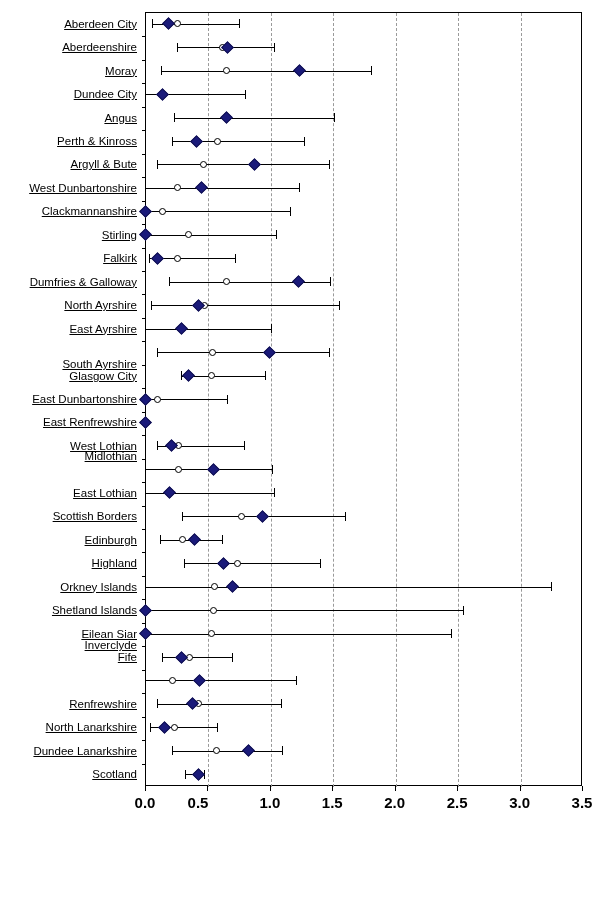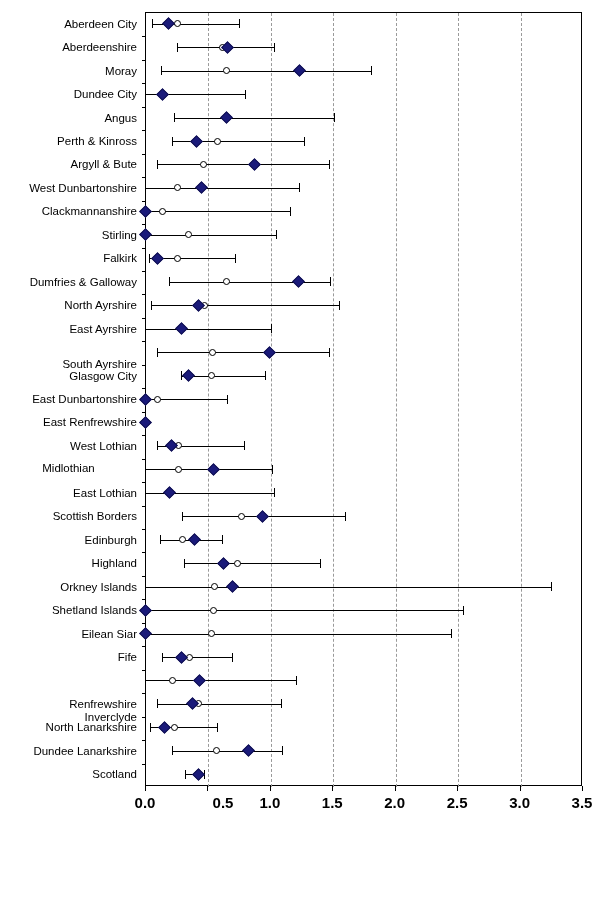--- a/index.html
+++ b/index.html
@@ -34,20 +34,21 @@
     position: absolute;
     right: 0;
     width: 141px;
     text-align: right;
     font-size: 11.5px;
     line-height: 12px;
     white-space: nowrap;
     padding-right: 4px;
     box-sizing: border-box;
     color: #000;
+    text-decoration: underline;
   }
 
   
   .plot-frame {
     position: absolute;
     border: 1px solid #000000;
     box-sizing: border-box;
     background: transparent;
   }
   .gridline {
@@ -163,30 +164,30 @@
       <div class="cat-label" style="top: 228.818px;">Stirling</div>
       <div class="cat-label" style="top: 252.273px;">Falkirk</div>
       <div class="cat-label" style="top: 275.727px;">Dumfries &amp; Galloway</div>
       <div class="cat-label" style="top: 299.182px;">North Ayrshire</div>
       <div class="cat-label" style="top: 322.636px;">East Ayrshire</div>
       <div class="cat-label" style="top: 346.091px; margin-top: 12px;">South Ayrshire</div>
       <div class="cat-label" style="top: 369.545px;">Glasgow City</div>
       <div class="cat-label" style="top: 393px; padding-left: 24px;">East Dunbartonshire</div>
       <div class="cat-label" style="top: 416.455px;">East Renfrewshire</div>
       <div class="cat-label" style="top: 439.909px;">West Lothian</div>
-      <div class="cat-label" style="top: 462px; text-align: center;">Midlothian</div>
+      <div class="cat-label" style="top: 450px;">Midlothian</div>
       <div class="cat-label" style="top: 486.818px;">East Lothian</div>
       <div class="cat-label" style="top: 510.273px;">Scottish Borders</div>
       <div class="cat-label" style="top: 533.727px;">Edinburgh</div>
       <div class="cat-label" style="top: 557.182px;">Highland</div>
       <div class="cat-label" style="top: 580.636px;">Orkney Islands</div>
       <div class="cat-label" style="top: 604.091px;">Shetland Islands</div>
       <div class="cat-label" style="top: 627.545px;">Eilean Siar</div>
       <div class="cat-label" style="top: 651px;">Fife</div>
-      <div class="cat-label" style="top: 711px;">Inverclyde</div>
+      <div class="cat-label" style="top: 639px;">Inverclyde</div>
       <div class="cat-label" style="top: 697.909px;">Renfrewshire</div>
       <div class="cat-label" style="top: 721.364px;">North Lanarkshire</div>
       <div class="cat-label" style="top: 744.818px;">Dundee Lanarkshire</div>
       <div class="cat-label" style="top: 768.273px;">Scotland</div>
     </div>
 
   <div class="plot-frame" style="left: 145px; top: 12px; width: 437px; height: 774px;">
       <div class="gridline" style="left: 62.4286px; top: 0px; height: 774px;"></div>
       <div class="gridline" style="left: 124.857px; top: 0px; height: 774px;"></div>
       <div class="gridline" style="left: 187.286px; top: 0px; height: 774px;"></div>
@@ -222,21 +223,21 @@
       <div class="ytick" style="top: 633.273px;"></div>
       <div class="ytick" style="top: 656.727px;"></div>
       <div class="ytick" style="top: 680.182px;"></div>
       <div class="ytick" style="top: 703.636px;"></div>
       <div class="ytick" style="top: 727.091px;"></div>
       <div class="ytick" style="top: 750.545px;"></div>
     </div>
 
   <div class="xtick-labels">
       <div class="xtick-label" style="left: 123px; top: 794px;">0.0</div>
-      <div class="xtick-label" style="left: 201px; top: 794px;">0.5</div>
+      <div class="xtick-label" style="left: 176px; top: 794px;">0.5</div>
       <div class="xtick-label" style="left: 247.857px; top: 794px;">1.0</div>
       <div class="xtick-label" style="left: 310.286px; top: 794px;">1.5</div>
       <div class="xtick-label" style="left: 372.714px; top: 794px;">2.0</div>
       <div class="xtick-label" style="left: 435.143px; top: 794px;">2.5</div>
       <div class="xtick-label" style="left: 497.571px; top: 794px;">3.0</div>
       <div class="xtick-label" style="left: 560px; top: 794px;">3.5</div>
     </div>
 
   <div class="legend">
   </div>

